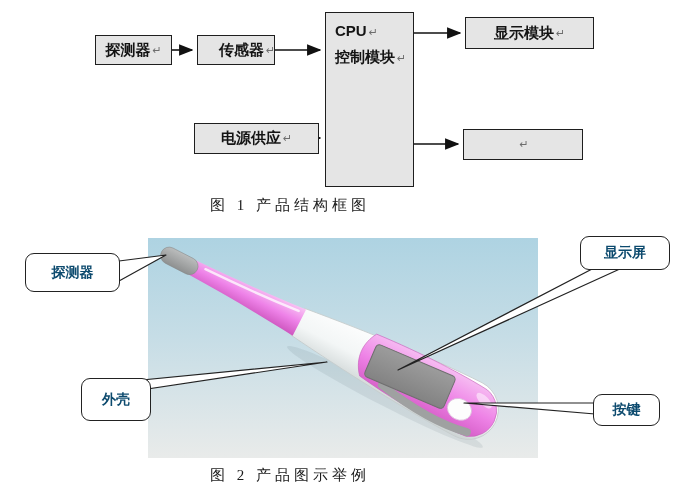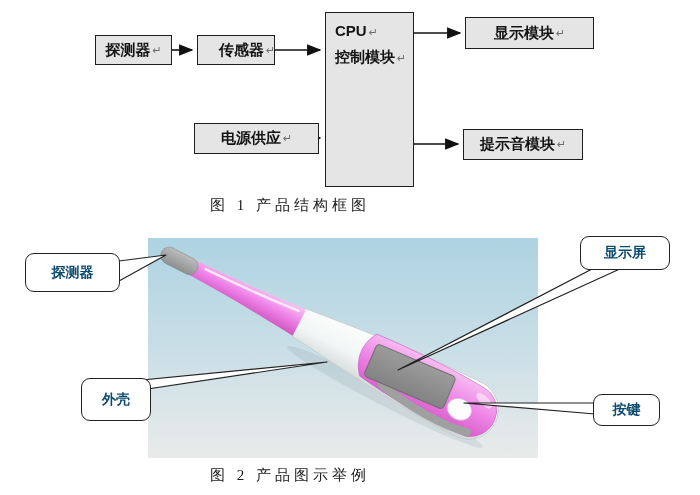--- a/index.html
+++ b/index.html
@@ -145,21 +145,20 @@
     <span>显示模块</span>
       <span class="pmark">↵</span>
   </div>
 
   <div class="dbox" style="left:170px; top:123px; width:125px; height:31px;margin-left:24px;">
     <span>电源供应</span>
       <span class="pmark">↵</span>
   </div>
 
   <div class="dbox" style="left:463px; top:129px; width:120px; height:31px;">
-    <span>提示音模块</span>
       <span class="pmark">↵</span>
   </div>
 
   <div class="caption" style="top:196px;">图 1 产品结构框图</div>
 
   <div class="bubble" style="left:25px; top:253px; width:95px; height:39px;">
     <span>探测器</span>
   </div>
 
   <div class="bubble" style="left:580px; top:236px; width:90px; height:34px;">

